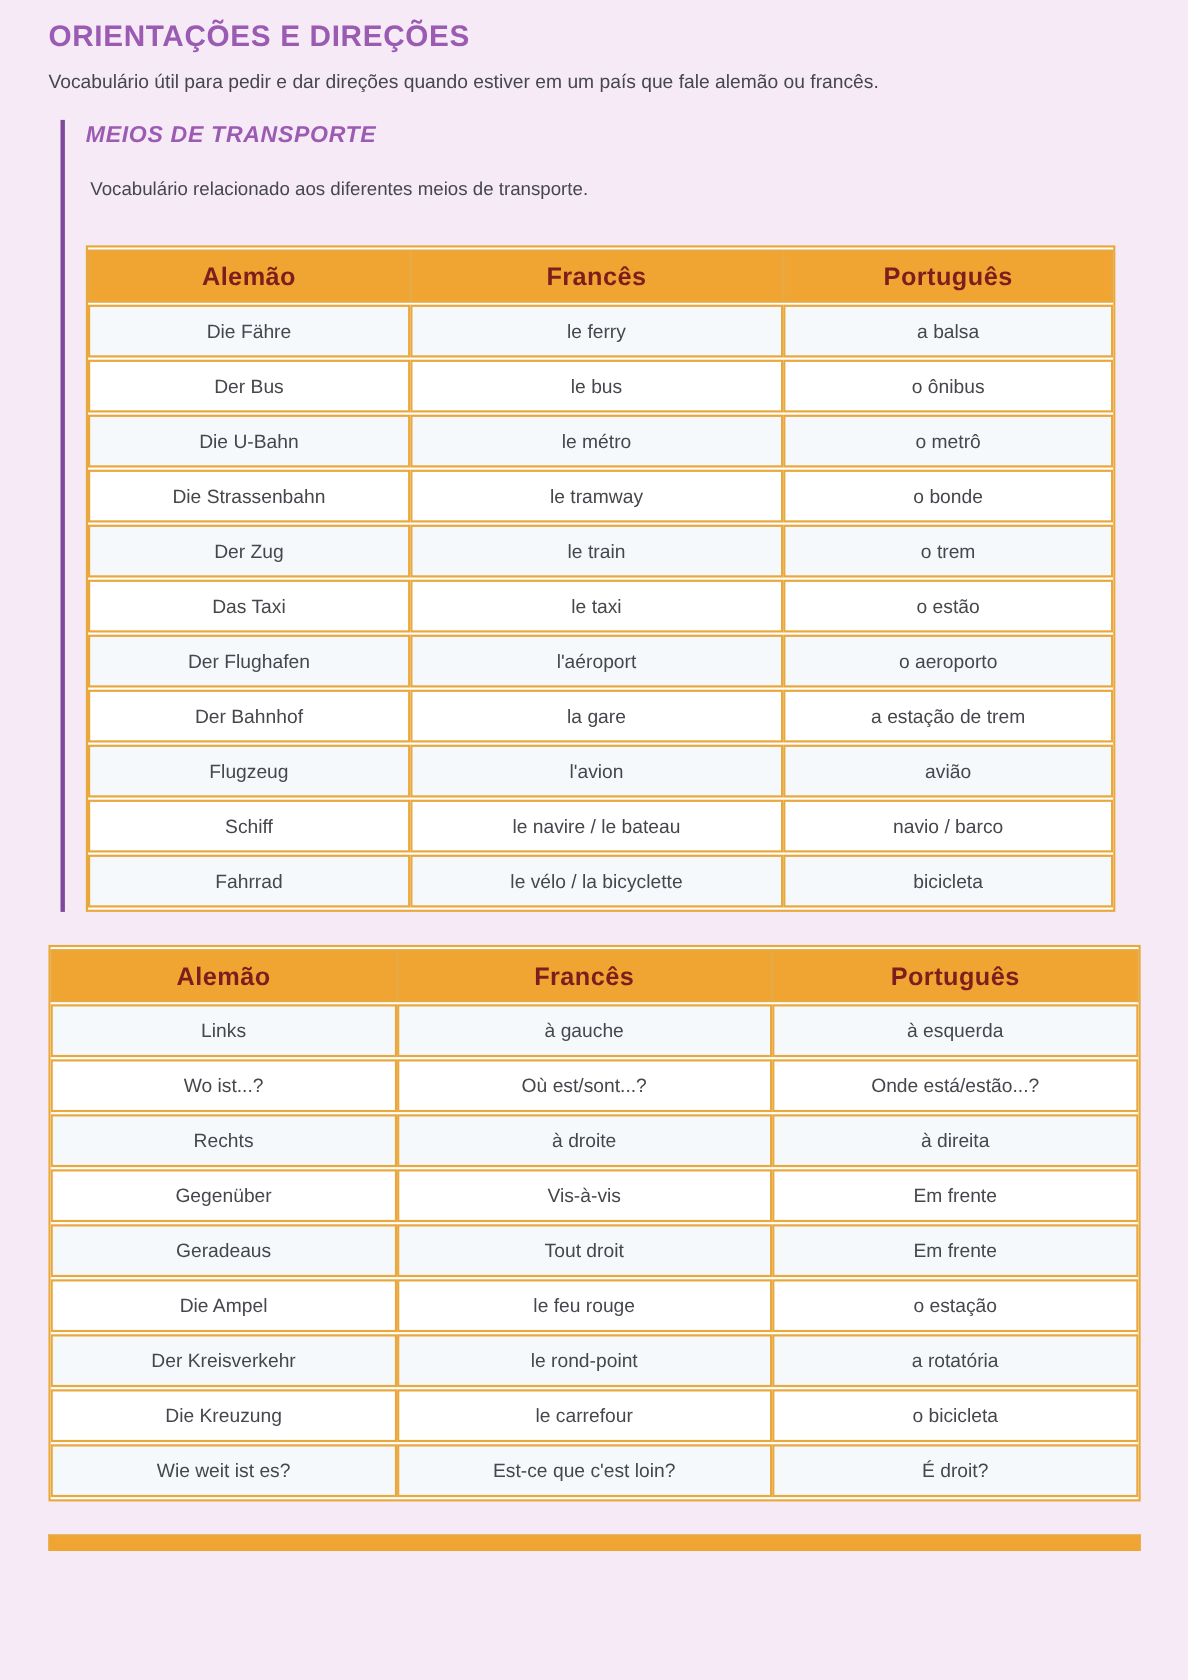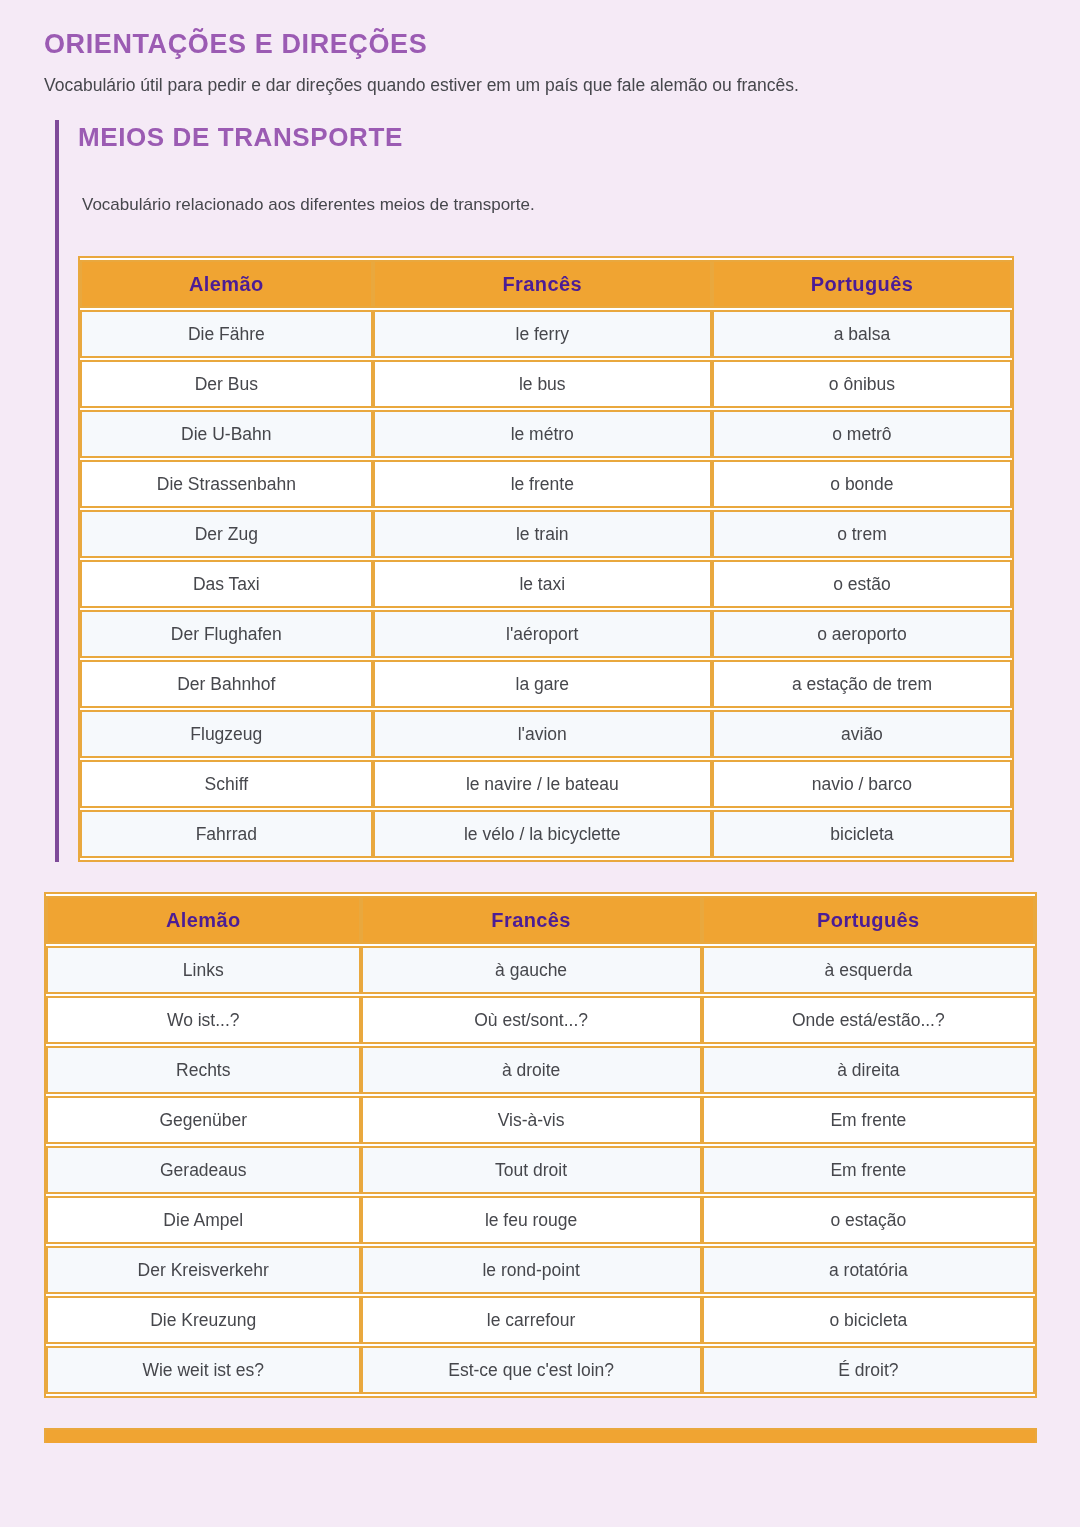--- a/index.html
+++ b/index.html
@@ -13,67 +13,67 @@
     --text:#46474C;
   }
   *{box-sizing:border-box;}
   html,body{margin:0;padding:0;}
   body{
     width:1080px;height:1527px;overflow:hidden;
     background:var(--bg);
     color:var(--text);
     font-family:"Liberation Sans","DejaVu Sans",sans-serif;
   }
-  .page{padding:28px 43px 0 44px;}
+  .page{padding:17px 43px 0 44px;}
   .page-title{
     margin:0;
     color:var(--purple);
     font-size:27px;font-weight:bold;letter-spacing:0.6px;
     line-height:1.2;
   }
   .page-intro{
     margin-top:15px;
     font-size:17.5px;
     line-height:1.25;
   }
   .section{
     margin-left:11px;
     margin-top:23px;
     border-left:4px solid var(--purple-line);
     padding-left:19px;
     padding-top:2px;
   }
   .section-heading{
     color:var(--purple);
-    font-size:26px;font-weight:bold;letter-spacing:0.6px;
+    font-size:21px;font-weight:bold;letter-spacing:0.6px;font-style:italic;
   }
   .section-desc{
-    margin-top:42px;
+    margin-top:27px;
     padding-left:4px;
     font-size:17px;
   }
   table.vocab{
     table-layout:fixed;
     border-collapse:separate;
     border-spacing:0 2px;
     background:#fff;
     border:2px solid var(--border);
   }
   table.vocab th, table.vocab td{
     height:48px;
     text-align:center;
     vertical-align:middle;
     border:2px solid var(--border);
     overflow:hidden;
     white-space:nowrap;
   }
   table.vocab th{
     background:var(--orange);
-    color:#4c1d95;
-    font-size:20px;font-weight:bold;letter-spacing:0.4px;
+    color:#7f1d1d;
+    font-size:23px;font-weight:bold;letter-spacing:0.4px;
   }
   table.vocab td{
     background:var(--row-base);
     font-size:17.5px;
     margin-top:40px;
   }
   table.vocab tbody tr:nth-child(odd) td{
     background:var(--row-alt);
   }
   .table-transport{width:936px;margin-top:41px;}
@@ -123,21 +123,21 @@
             <td>le bus</td>
             <td>o ônibus</td>
           </tr>
           <tr>
             <td>Die U-Bahn</td>
             <td>le métro</td>
             <td>o metrô</td>
           </tr>
           <tr>
             <td>Die Strassenbahn</td>
-            <td>le frente</td>
+            <td>le tramway</td>
             <td>o bonde</td>
           </tr>
           <tr>
             <td>Der Zug</td>
             <td>le train</td>
             <td>o trem</td>
           </tr>
           <tr>
             <td>Das Taxi</td>
             <td>le taxi</td>

